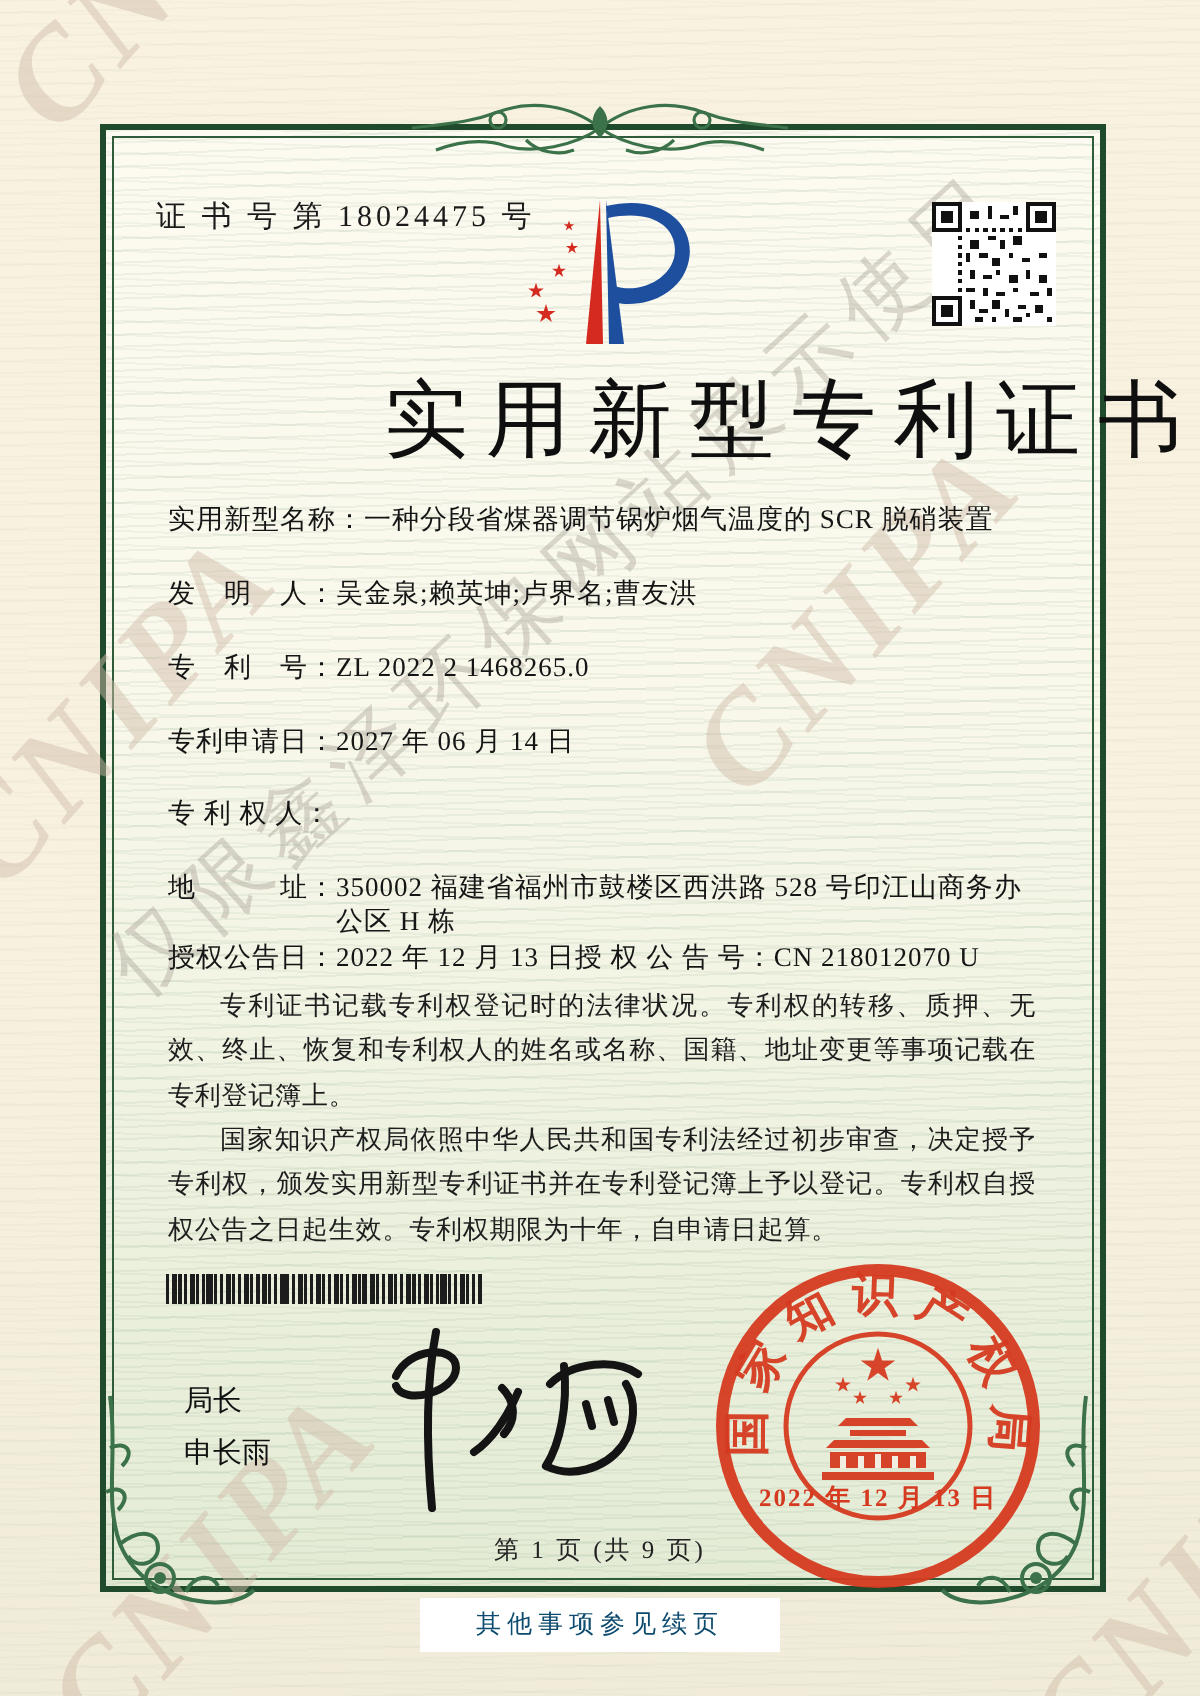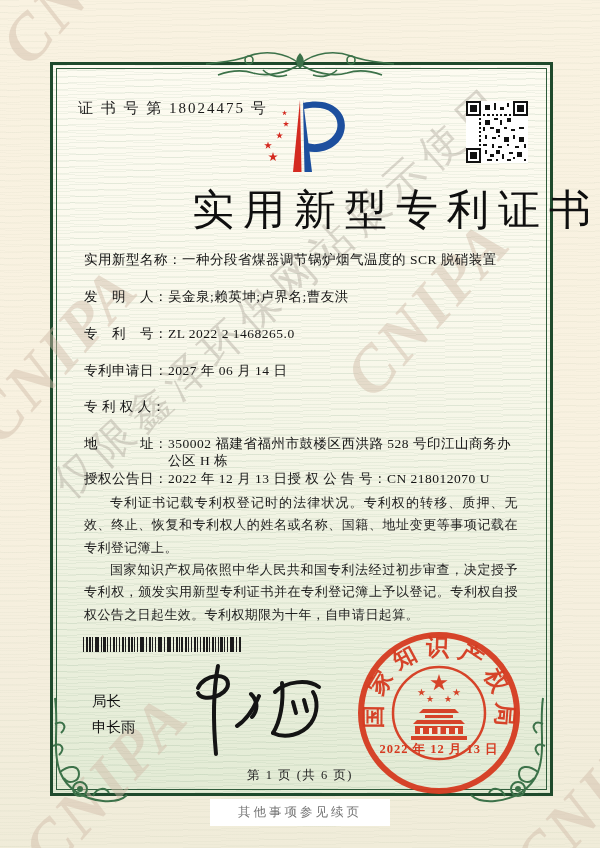--- a/index.html
+++ b/index.html
@@ -74,21 +74,21 @@
       repeating-linear-gradient(90deg,transparent 0 7px,#1c1c1c 7px 8px,transparent 8px 13px);
   }
   .signer{position:absolute;left:92px;top:688px;font-size:14.5px;color:#111;line-height:1.8;
     font-family:Liberation Serif, serif;}
   .signature{position:absolute;left:182px;top:658px;}
   .seal{position:absolute;left:355px;top:629px;mix-blend-mode:multiply;z-index:4;}
   .page-info{position:absolute;left:0;top:767px;width:100%;text-align:center;
     font-size:12.5px;letter-spacing:1.5px;color:#222;}
   .footer-note{
     position:absolute;left:50%;top:799px;transform:translateX(-50%);
-    background:#ffffff;padding:5px 28px;font-size:12.5px;letter-spacing:3px;color:#737373;
+    background:#ffffff;padding:5px 28px;font-size:12.5px;letter-spacing:3px;color:#0c4a6e;
     white-space:nowrap;
   }
   
   .orn-top{position:absolute;left:203px;top:48px;z-index:3;}
   .orn-bl{position:absolute;left:49px;top:696px;z-index:3;}
   .orn-br{position:absolute;left:469px;top:696px;z-index:3;transform:scaleX(-1);}
 </style>
 </head>
 <body>
 
@@ -308,17 +308,17 @@
         <rect x="-19" y="15" width="3" height="6" fill="#f3efe2"></rect>
         <rect x="-10" y="15" width="3" height="6" fill="#f3efe2"></rect>
         <rect x="-1.5" y="14" width="3" height="7" fill="#f3efe2"></rect>
         <rect x="7" y="15" width="3" height="6" fill="#f3efe2"></rect>
         <rect x="16" y="15" width="3" height="6" fill="#f3efe2"></rect>
         <rect x="-28" y="23" width="56" height="4"></rect>
       </g>
       <text y="40" text-anchor="middle" font-size="12.5" font-weight="bold" fill="#d53a20" letter-spacing="1">2022 年 12 月 13 日</text>
     </svg>
 
-    <div class="page-info">第 1 页 (共 6 页)</div>
+    <div class="page-info">第 1 页 (共 9 页)</div>
     <div class="footer-note">其他事项参见续页</div>
 
   </div>
 </div>
 
 </body></html>

